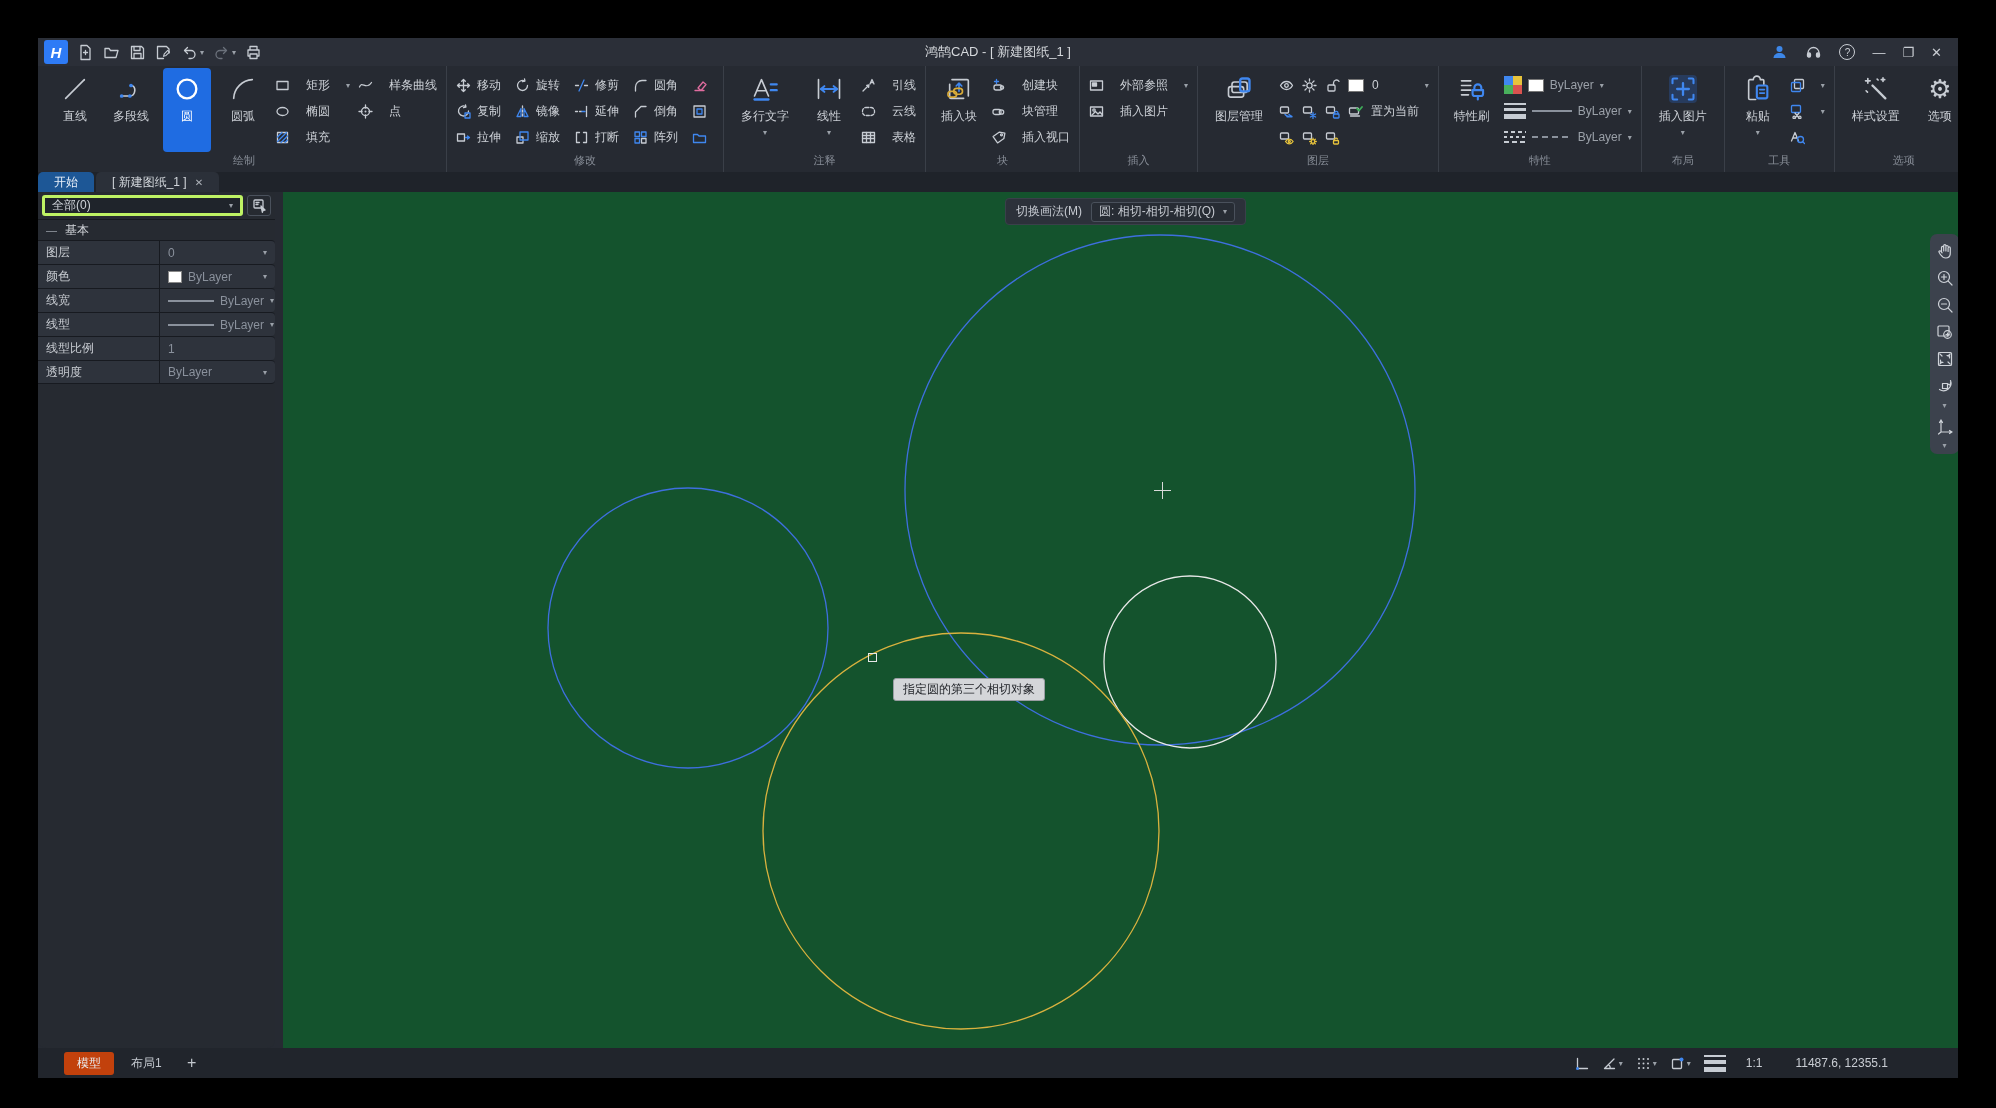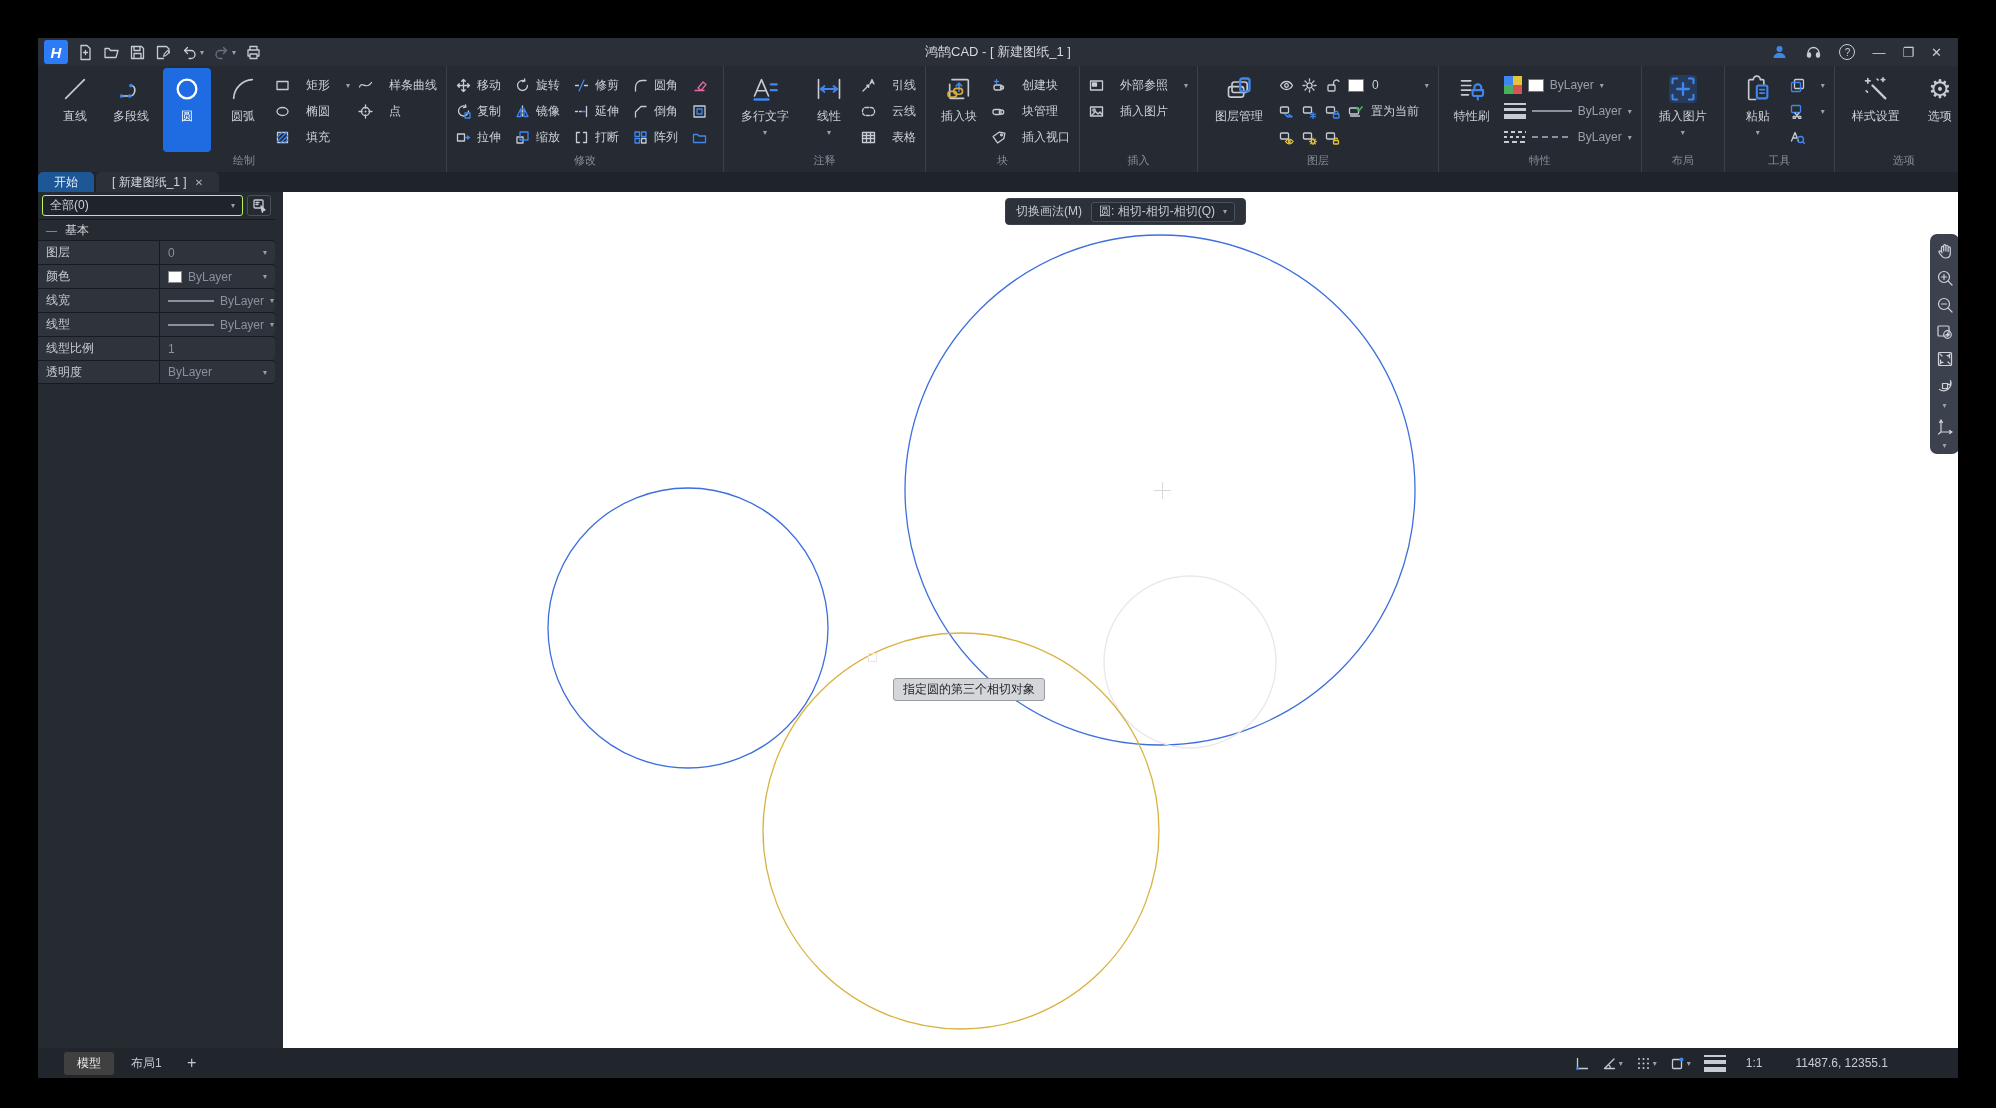--- a/index.html
+++ b/index.html
@@ -57,55 +57,55 @@
   
   .doctabs { height:20px; background:#1f232a; display:flex; align-items:stretch; }
   .dtab { display:flex; align-items:center; gap:8px; padding:0 16px; font-size:12px; color:#d2d6db; border-radius:5px 5px 0 0; }
   .dtab.start { background:#1d5796; color:#eaf1fa; }
   .dtab.doc { background:#2b3039; margin-left:2px; }
   .dtab .x { font-size:10px; color:#aeb3ba; }
 
   
   .panel { position:absolute; left:0; top:154px; width:237px; height:856px; background:#262a31; border-radius:0 0 8px 8px; }
   .filterrow { display:flex; align-items:center; gap:4px; padding:3px 4px; }
-  .fsel { flex:1; height:21px; background:#1f242b; border:1px solid #bef264; border-radius:3px; display:flex; align-items:center; padding:0 7px; font-size:12px; color:#cfd3d9; }
+  .fsel { flex:1; height:21px; background:#1f242b; border:3px solid #bef264; border-radius:3px; display:flex; align-items:center; padding:0 7px; font-size:12px; color:#cfd3d9; }
   .fsel .ch { margin-left:auto; }
   .fbtn { width:24px; height:21px; display:flex; align-items:center; justify-content:center; border:1px solid #4a515c; border-radius:3px; }
   .phdr { height:21px; display:flex; align-items:center; gap:8px; padding-left:8px; font-size:12px; color:#d2d5da; border-top:1px solid #171a20; }
   .phdr .mi { color:#9aa0a8; font-size:11px; }
   .prow { height:24px; display:grid; grid-template-columns:122px 1fr; align-items:center; border-top:1px solid #171a20; background:#2e333c; font-size:12px; border-radius:0 4px 4px 0; }
   .prow:last-of-type { border-bottom:1px solid #171a20; }
   .prow .pl { padding-left:8px; color:#c9cdd3; border-right:1px solid #171a20; height:100%; display:flex; align-items:center; }
   .prow .pv { display:flex; align-items:center; gap:6px; padding:0 8px; color:#8a919c; height:100%; }
   .prow .pv .ch { margin-left:auto; }
   .psw { width:14px; height:12px; background:#fff; border:1px solid #888; }
   .pline { width:46px; height:2px; background:#8a919c; }
 
   
-  .canvas { position:absolute; left:245px; top:154px; width:1675px; height:856px; background:#ffffff; overflow:hidden; }
+  .canvas { position:absolute; left:245px; top:154px; width:1675px; height:856px; background:#14532d; overflow:hidden; }
   .drawing { position:absolute; left:0; top:0; }
   .drawing circle { fill:none; stroke-width:1.3; }
   .methodbar { position:absolute; left:722px; top:6px; height:27px; display:flex; align-items:center; gap:9px; padding:0 10px; background:#2c313a; border:1px solid #3a404a; border-radius:4px; }
   .methodbar .mlabel { font-size:12px; color:#c6cad1; white-space:nowrap; }
   .mselect { height:20px; display:flex; align-items:center; gap:8px; padding:0 7px; background:#272c34; border:1px solid #4a515c; border-radius:3px; font-size:12px; color:#c6cad1; white-space:nowrap; }
   .tooltip { position:absolute; left:610px; top:486px; background:#d4d6d9; border:1px solid #999da3; border-radius:3px; padding:2px 9px; font-size:12px; color:#1e2126; white-space:nowrap; }
   .crosshair { position:absolute; width:0; height:0; }
   .crosshair i { position:absolute; background:#d9d9d9; }
   .crosshair .h { left:-8px; top:0; width:17px; height:1px; }
   .crosshair .v { left:0; top:-8px; width:1px; height:17px; }
   .pickbox { position:absolute; width:9px; height:9px; border:1px solid #e8e8e8; transform:translate(-5px,-5px); }
   .navbar { position:absolute; left:1647px; top:42px; width:29px; background:#3c424d; border-radius:7px; padding:8px 0 6px; display:flex; flex-direction:column; align-items:center; gap:9px; }
   .navbar svg { width:18px; height:18px; fill:none; stroke:#cfd3d9; stroke-width:1.2; stroke-linecap:round; stroke-linejoin:round; }
   .navbar .ch { line-height:4px; }
 
   
   .statusbar { position:absolute; left:0; bottom:0; width:100%; height:30px; background:#21252c; display:flex; align-items:center; font-size:12px; }
   .stabs { display:flex; align-items:center; gap:4px; margin-left:26px; }
   .stab { height:23px; line-height:23px; padding:0 13px; color:#c3c8cf; border-radius:3px; }
-  .stab.active { background:#404040; color:#e8eaed; }
+  .stab.active { background:#c2410c; color:#e8eaed; }
   .saddtab { width:26px; text-align:center; color:#c3c8cf; font-size:16px; }
   .sright { margin-left:auto; display:flex; align-items:center; gap:13px; padding-right:70px; color:#c9cdd3; }
   .sic { display:flex; align-items:center; gap:2px; }
   .scale { margin-left:7px; }
   .coords { margin-left:20px; }
 </style>
 </head>
 <body>
 
 <div class="win">

